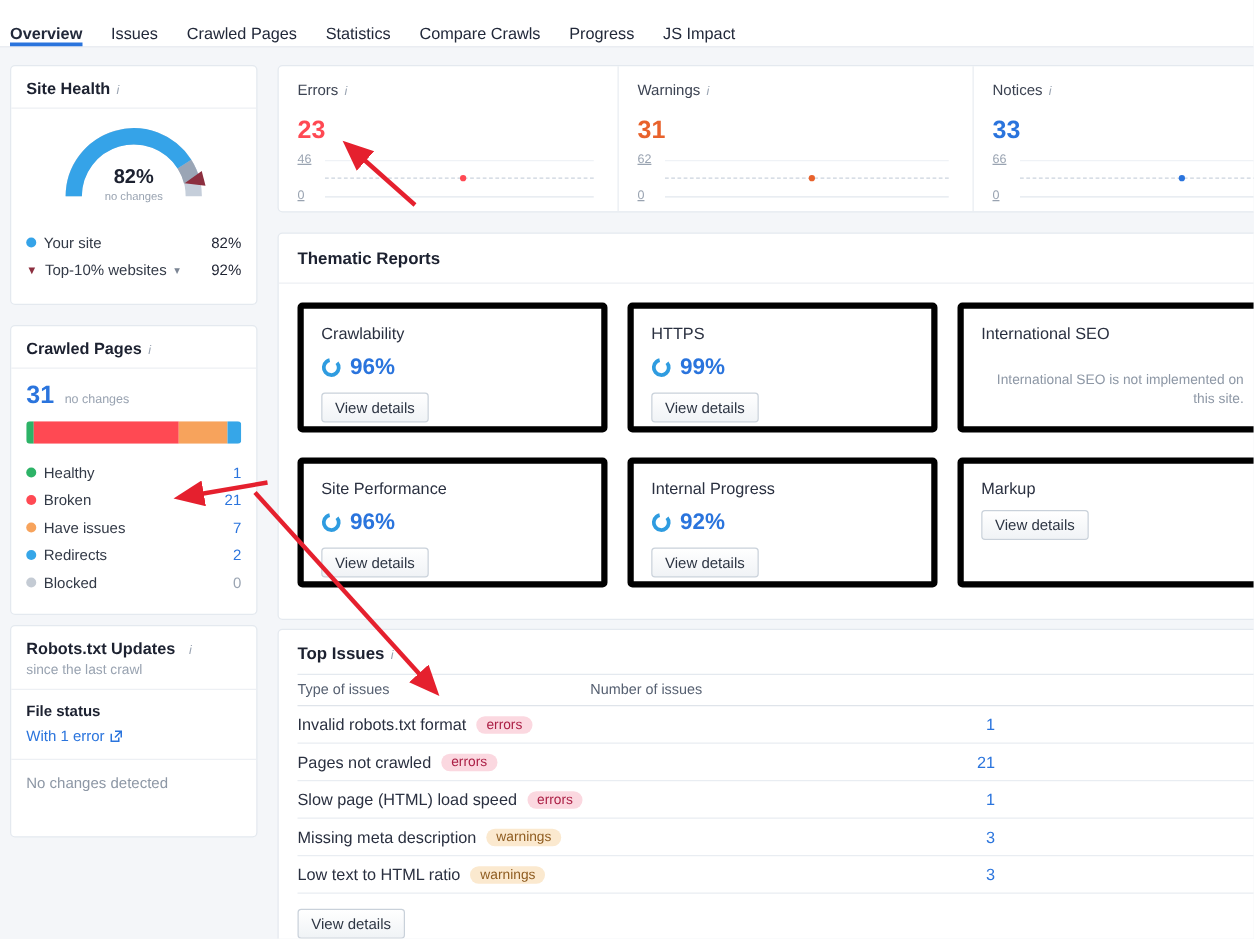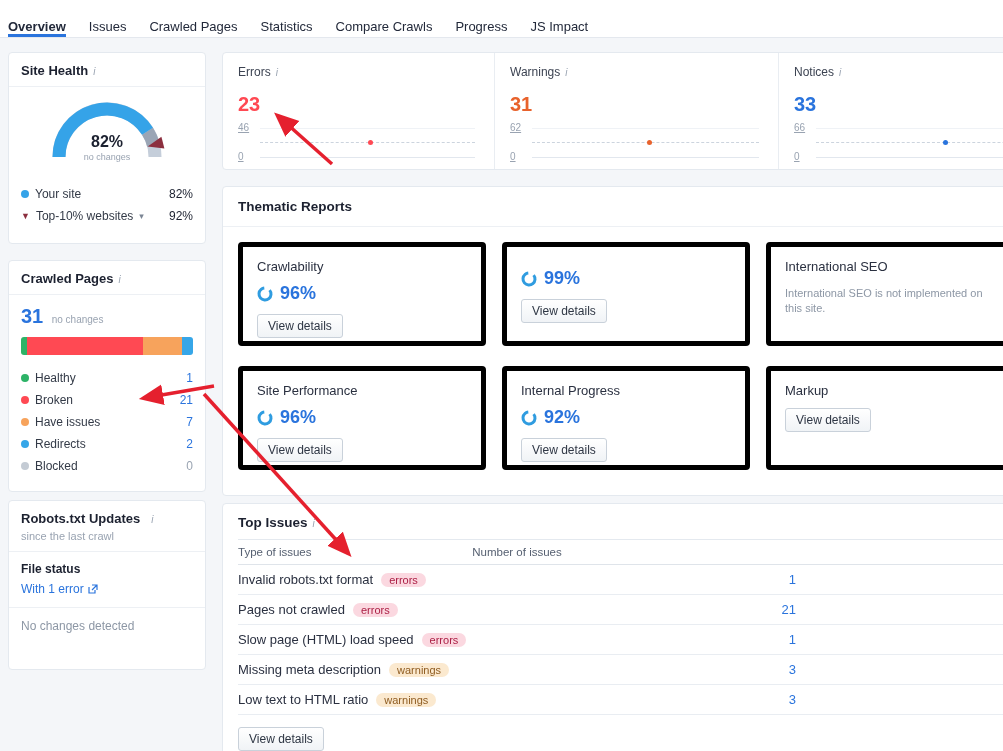--- a/index.html
+++ b/index.html
@@ -72,21 +72,21 @@
   .m-red .spark-dot { background:#ff4953; } .m-orange .spark-dot { background:#e8622c; } .m-blue .spark-dot { background:#2a74dd; }
 
   
   #thematic-card { left:222px; top:186px; width:864px; height:310px; }
   .th-head { padding:12px 15px; font-size:13.5px; font-weight:bold; color:#1c2130; border-bottom:1px solid #edf0f4; }
   .tiles { padding:15px; display:grid; grid-template-columns:repeat(3,248px); gap:20px 16px; }
   .tile { border:5px solid #000000; border-radius:4px; height:104px; padding:12px 14px; }
   .tile-label { font-size:13px; color:#2a3040; }
   .tile-score { display:flex; align-items:center; gap:7px; margin-top:9px; }
   .tile-pct { font-size:18px; font-weight:bold; color:#2a74dd; }
-  .tile-note { font-size:11px; color:#8d97a5; line-height:1.4; margin-top:12px; }
+  .tile-note { font-size:11px; color:#8d97a5; line-height:1.4; margin-top:23px;text-align:right; }
   .btn { display:inline-block; font-size:12px; color:#2e3644; background:linear-gradient(#ffffff,#f0f3f6);
          border:1px solid #c9d1da; border-radius:3px; padding:4px 10px; margin-top:10px; cursor:pointer;
          font-family:"Liberation Sans", sans-serif; }
 
   
   #top-issues-card { left:222px; top:503px; width:864px; height:262px; }
   .ti-head { padding:11px 15px 9px; font-size:13.5px; font-weight:bold; color:#1c2130; display:flex; gap:5px; align-items:baseline; }
   .ti-table { margin:0 15px; }
   .ti-hrow { position:relative; display:flex; align-items:center; height:26px; font-size:11.5px; color:#566071;
              border-top:1px solid #e4e9ef; border-bottom:1px solid #dfe4ea; }
@@ -270,20 +270,21 @@
         <div class="tile-label">Crawlability</div>
         <div class="tile-score">
           <svg width="16" height="16" viewBox="0 0 16 16">
             <circle cx="8" cy="8" r="6" fill="none" stroke="#2f9ce0" stroke-width="3" stroke-dasharray="31 6.7" transform="rotate(-40 8 8)"></circle>
           </svg>
           <span class="tile-pct">96%</span>
         </div>
         <button class="btn">View details</button>
       </div>
       <div class="tile">
+        <div class="tile-label">HTTPS</div>
         <div class="tile-score">
           <svg width="16" height="16" viewBox="0 0 16 16">
             <circle cx="8" cy="8" r="6" fill="none" stroke="#2f9ce0" stroke-width="3" stroke-dasharray="31 6.7" transform="rotate(-40 8 8)"></circle>
           </svg>
           <span class="tile-pct">99%</span>
         </div>
         <button class="btn">View details</button>
       </div>
       <div class="tile">
         <div class="tile-label">International SEO</div>

